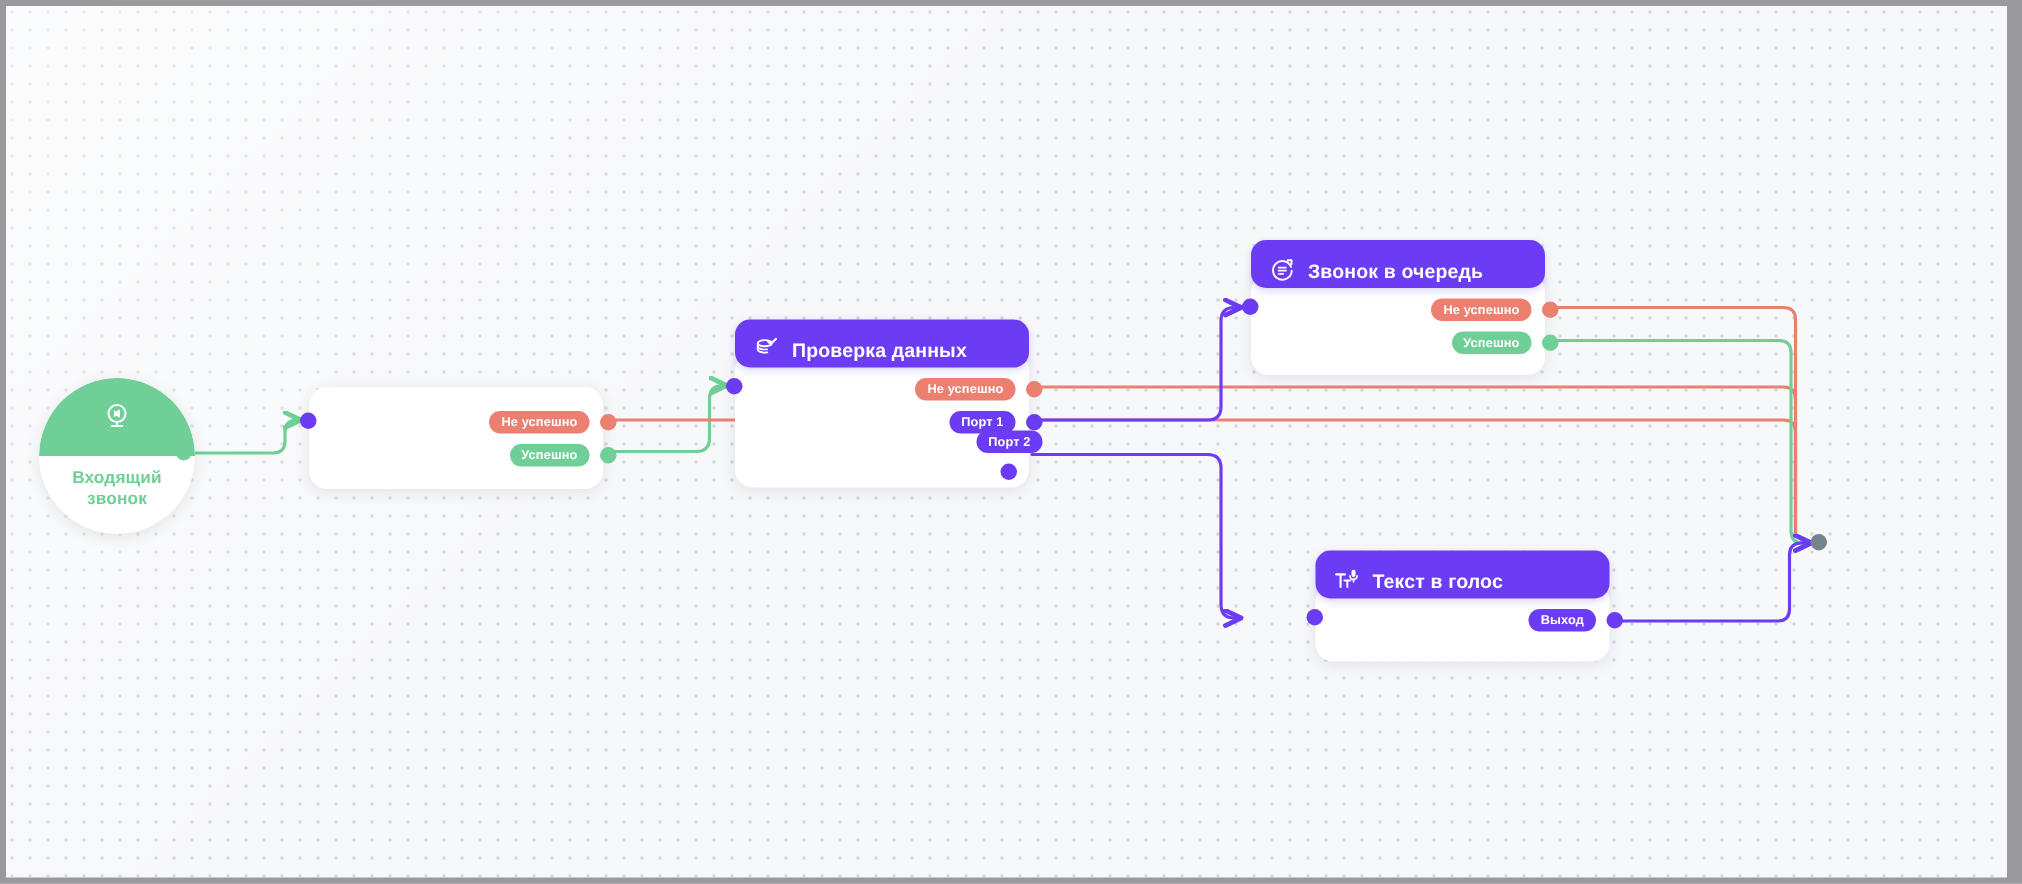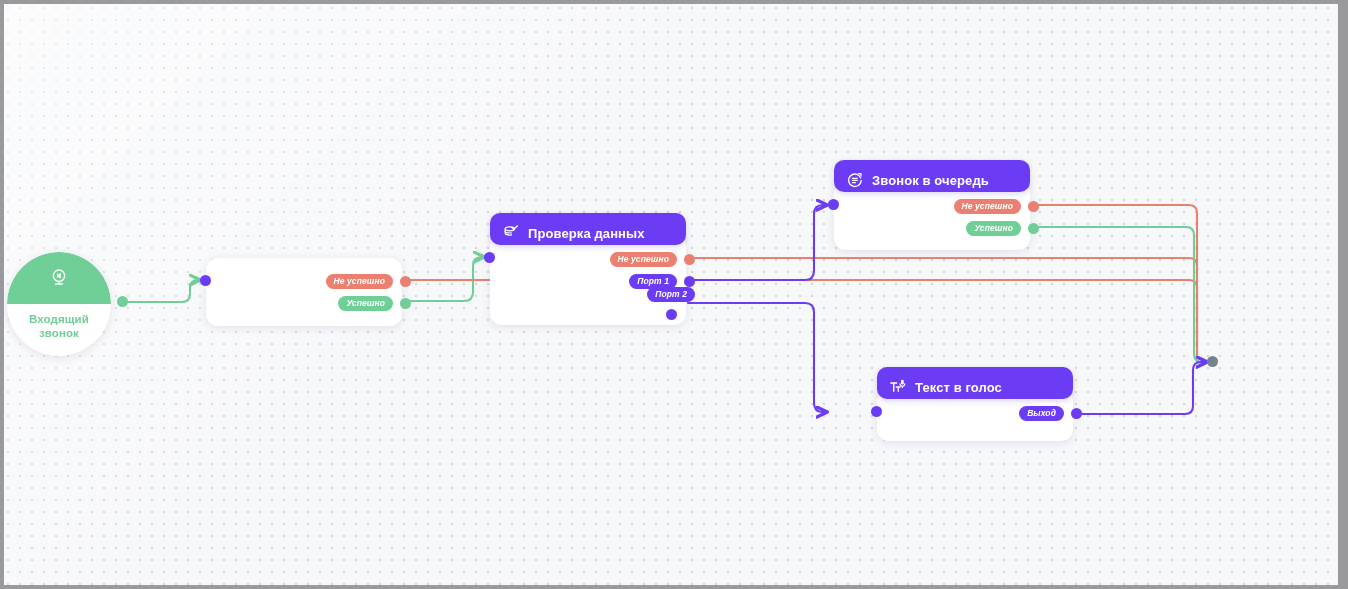--- a/index.html
+++ b/index.html
@@ -92,21 +92,20 @@
   .port-row {
     position: absolute;
     display: flex; align-items: center; gap: 7px;
     right: -9px;
   }
   .pill {
     font-size: 8.5px; font-weight: 700; color: #fff;
     border-radius: 9px; padding: 3px 8px 3.5px;
     line-height: 1; white-space: nowrap;
     letter-spacing: .1px;
-    font-style: italic;
   }
   .pill.red    { background: #eb8071; }
   .pill.green  { background: #6fcf97; }
   .pill.purple { background: #6c3cf4; }
   .dot { width: 11px; height: 11px; border-radius: 50%; flex: none; }
   .dot.red    { background: #eb8071; }
   .dot.green  { background: #6fcf97; }
   .dot.purple { background: #6c3cf4; }
 
   .in-port {
@@ -155,21 +154,21 @@
         <path stroke="#6c3cf4" marker-end="url(#ah-purple)" d="M 684,299 L 801,299 Q 810,299 810,308 L 810,399 Q 810,408 819,408 L 823,408"></path>
 
         <path stroke="#eb8071" d="M 1028,201 L 1185,201 Q 1193,201 1193,209 L 1193,352"></path>
 
         <path stroke="#6fcf97" marker-end="url(#ah-green)" d="M 1028,223 L 1182,223 Q 1190,223 1190,231 L 1190,350 Q 1190,358 1198,358 L 1203,358"></path>
 
         <path stroke="#6c3cf4" marker-end="url(#ah-purple)" d="M 1028,410 L 1181,410 Q 1189,410 1189,402 L 1189,366 Q 1189,358 1197,358 L 1203,358"></path>
       </g>
     </svg>
 
-    <div class="term-node" style="left:3px; top:248px;">
+    <div class="term-node" style="left:22px; top:248px;">
       <div class="term-cap start">
         <svg class="hicon" width="22" height="22" viewBox="0 0 24 24">
           <circle cx="12" cy="9.5" r="6.2" fill="none" stroke="#ffffff" stroke-width="1.5"></circle>
           <path d="M10.3 7.2 L10.3 11.8 M10.3 9.5 L13.6 7.2 L13.6 11.8 Z" fill="#ffffff" stroke="#ffffff" stroke-width="1.1" stroke-linejoin="round"></path>
           <path d="M12 15.7 L12 18.2 M8.2 18.6 L15.8 18.6" stroke="#ffffff" stroke-width="1.5" stroke-linecap="round"></path>
         </svg>
       </div>
       <div class="term-label start">
         <div>Входящий</div>
         <div>звонок</div>

